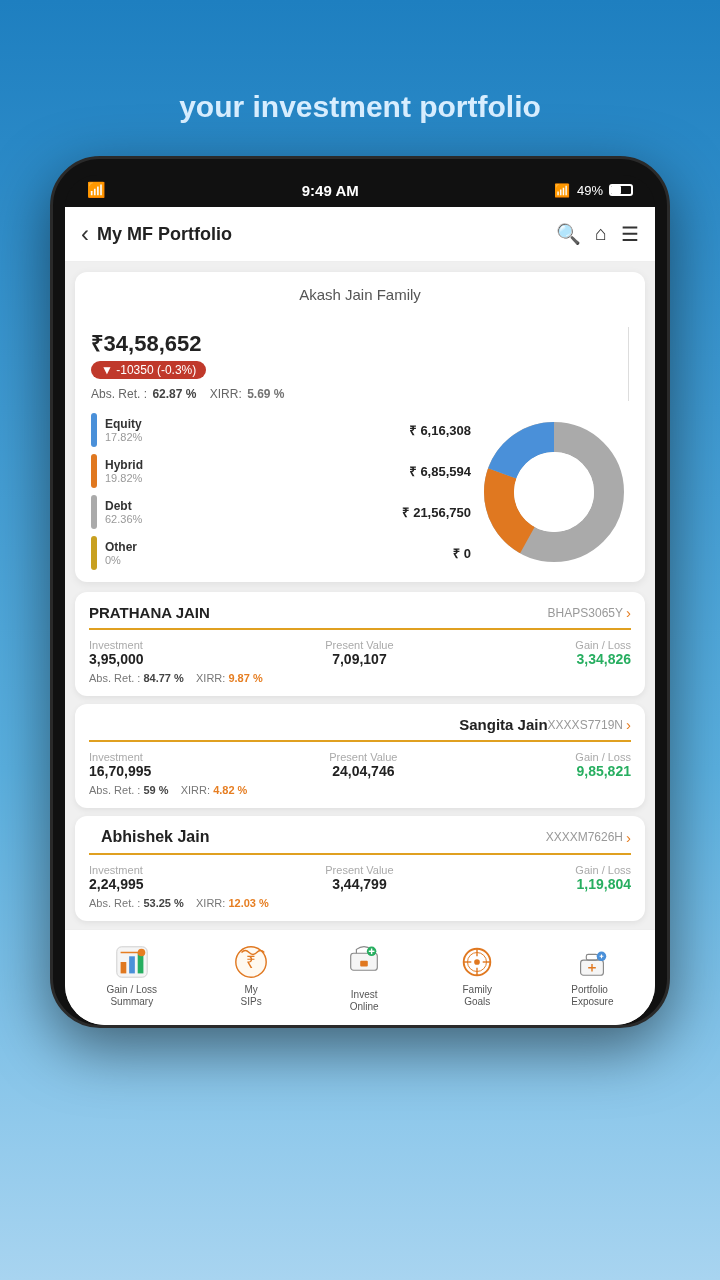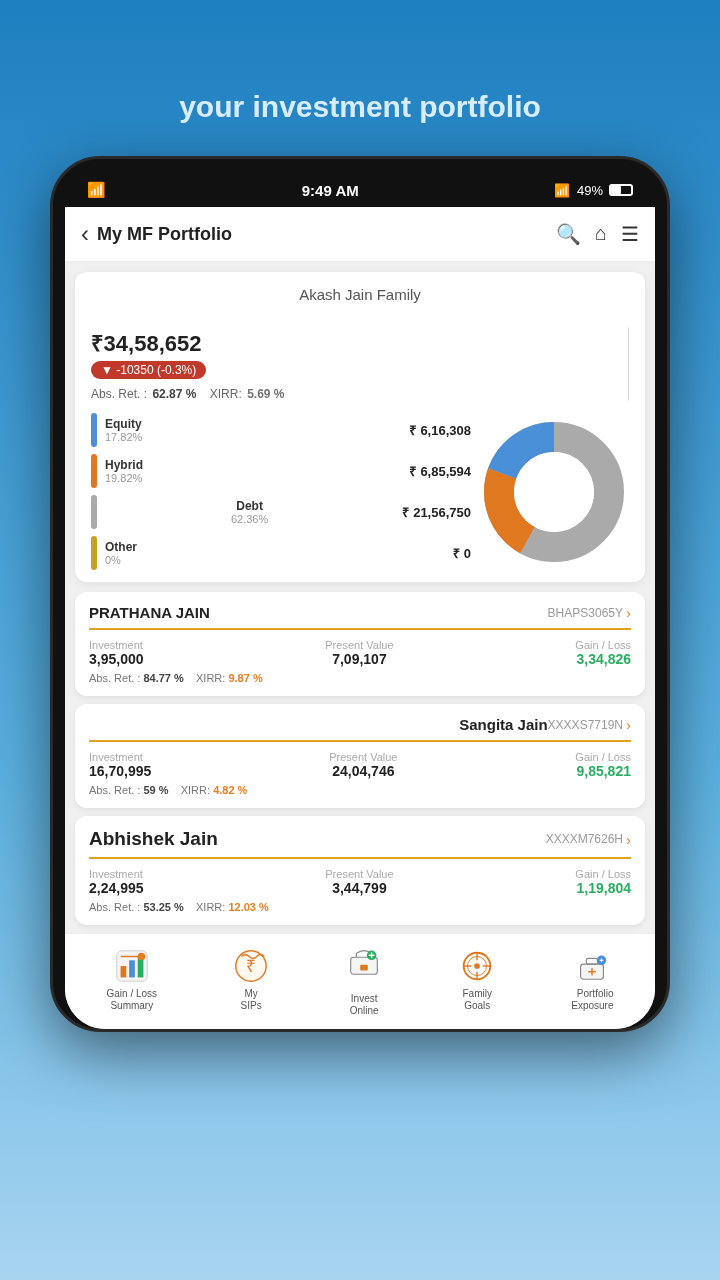--- a/index.html
+++ b/index.html
@@ -89,21 +89,21 @@
               <div style="display: flex; align-items: center; gap: 8px;">
                 <span style="width: 6px; height: 34px; border-radius: 3px; background: rgb(224, 120, 32); flex-shrink: 0;"></span>
                 <div style="flex: 1 1 0%;">
                   <div style="font-size:12px; font-weight:700; color:#333;">Hybrid</div>
                       <div style="font-size:11px; color:#999;">19.82%</div>
                 </div>
                 <div style="font-size: 13px; font-weight: 600; color: rgb(34, 34, 34);">₹ 6,85,594</div>
               </div>
               <div style="display: flex; align-items: center; gap: 8px;">
                 <span style="width: 6px; height: 34px; border-radius: 3px; background: rgb(170, 170, 170); flex-shrink: 0;"></span>
-                <div style="flex: 1 1 0%; text-align: center;">
+                <div style="flex: 1 1 0%;">
                   <div style="font-size:12px; font-weight:700; color:#333;">Debt</div>
                       <div style="font-size:11px; color:#999;">62.36%</div>
                 </div>
                 <div style="font-size: 13px; font-weight: 600; color: rgb(34, 34, 34);">₹ 21,56,750</div>
               </div>
               <div style="display: flex; align-items: center; gap: 8px;">
                 <span style="width: 6px; height: 34px; border-radius: 3px; background: rgb(200, 160, 32); flex-shrink: 0;"></span>
                 <div style="flex: 1 1 0%;">
                   <div style="font-size:12px; font-weight:700; color:#333;">Other</div>
                       <div style="font-size:11px; color:#999;">0%</div>
@@ -177,21 +177,21 @@
         </div>
       </div>
       <div style="font-size:11px; color:#777;">
         Abs. Ret. : <span style="font-weight:600; color:#444;">59 %</span>
         &nbsp;&nbsp;
         XIRR: <span style="color:#e67e22; font-weight:600;">4.82 %</span>
       </div>
     </div>
           <div style="background: rgb(255, 255, 255); margin: 8px 10px; border-radius: 12px; padding: 12px 14px; box-shadow: rgba(0, 0, 0, 0.07) 0px 2px 6px;">
       <div style="display:flex; justify-content:space-between; align-items:center; border-bottom:2.5px solid #e0a020; padding-bottom:7px; margin-bottom:9px;">
-        <span style="font-size:19px; font-weight:700; color:#222;">Abhishek Jain</span>
+        <span style="font-size:16px; font-weight:700; color:#222;margin-left:12px;">Abhishek Jain</span>
         <span style="font-size:12px; color:#999; display:flex; align-items:center; gap:3px; cursor:pointer;">
           XXXXM7626H <span style="color:#e67e22; font-size:15px;">›</span>
         </span>
       </div>
       <div style="display:flex; justify-content:space-between; margin-bottom:5px;">
         <div>
           <div style="font-size:11px; color:#aaa;">Investment</div>
           <div style="font-size:14px; font-weight:600; color:#222;">2,24,995</div>
         </div>
         <div style="text-align:center;">
@@ -274,19 +274,19 @@
           <svg viewBox="0 0 40 40" width="38" height="38">
             <rect x="8" y="18" width="24" height="16" rx="3" fill="#f5f5f5" stroke="#888" stroke-width="1.2"></rect>
             <rect x="14" y="12" width="12" height="6" rx="2" fill="none" stroke="#888" stroke-width="1.2"></rect>
             <line x1="20" y1="22" x2="20" y2="30" stroke="#e07820" stroke-width="1.5"></line>
             <line x1="16" y1="26" x2="24" y2="26" stroke="#e07820" stroke-width="1.5"></line>
             <circle cx="30" cy="14" r="5" fill="#4a90d9"></circle>
             <line x1="28" y1="14" x2="32" y2="14" stroke="#fff" stroke-width="1.2"></line>
             <line x1="30" y1="12" x2="30" y2="16" stroke="#fff" stroke-width="1.2"></line>
           </svg>
         </div>
-        <span style="font-size:10px; color:#555; text-align:right; line-height:1.2;">Portfolio<br>Exposure</span>
+        <span style="font-size:10px; color:#555; text-align:left; line-height:1.2;">Portfolio<br>Exposure</span>
       </div>
 
     </div>
 
   </div>
 </div>
 
 </body></html>

